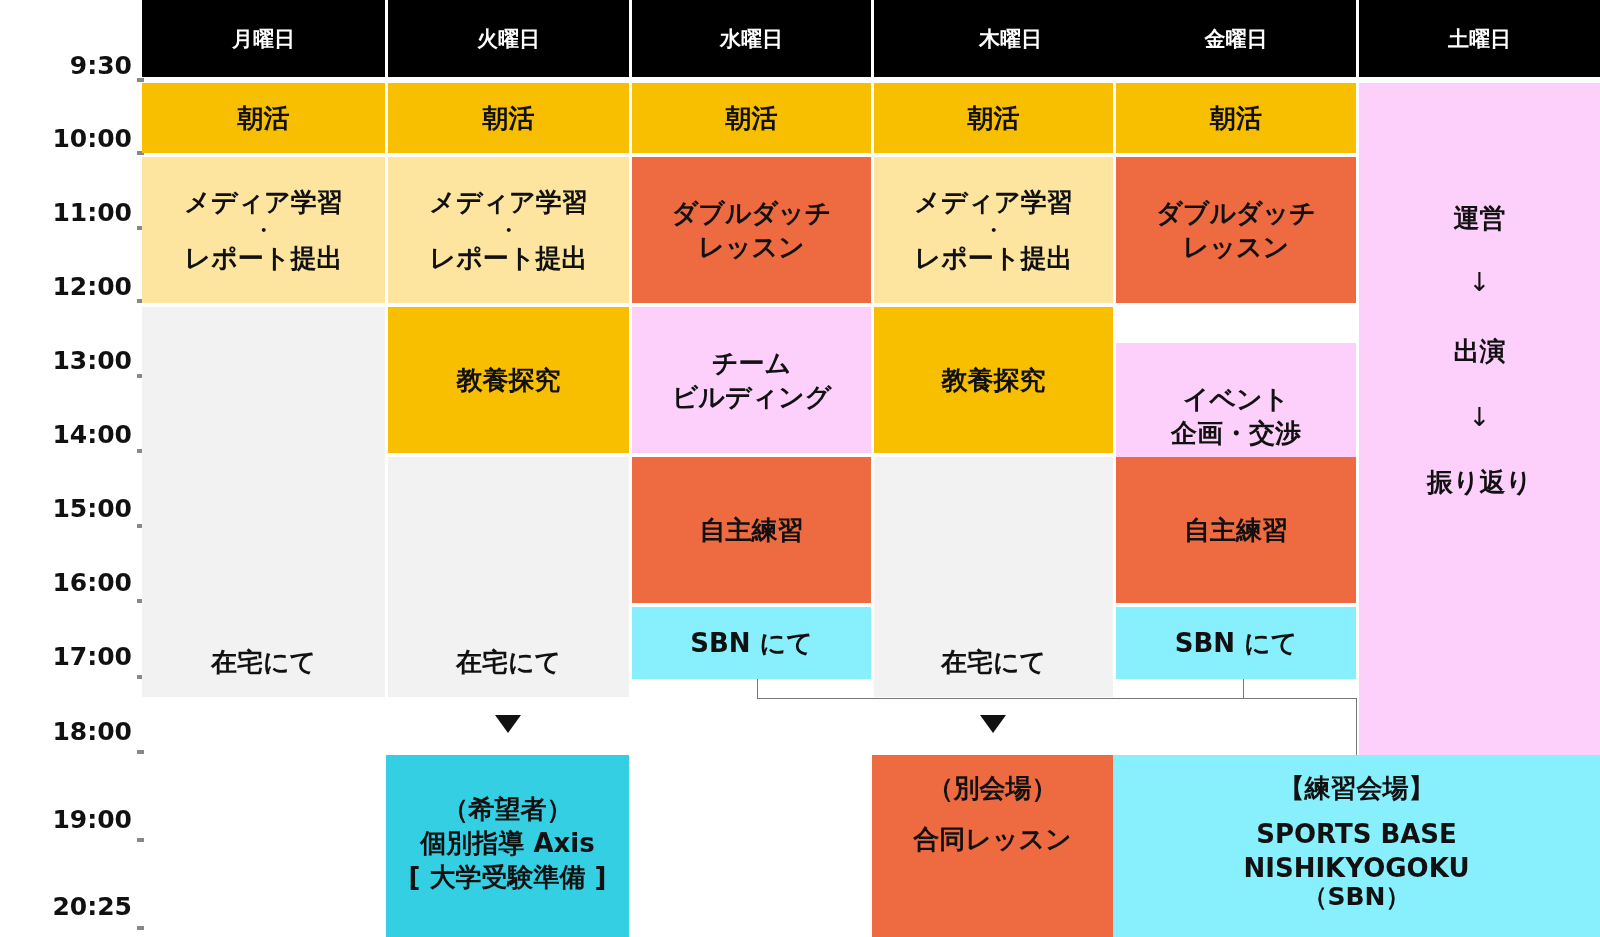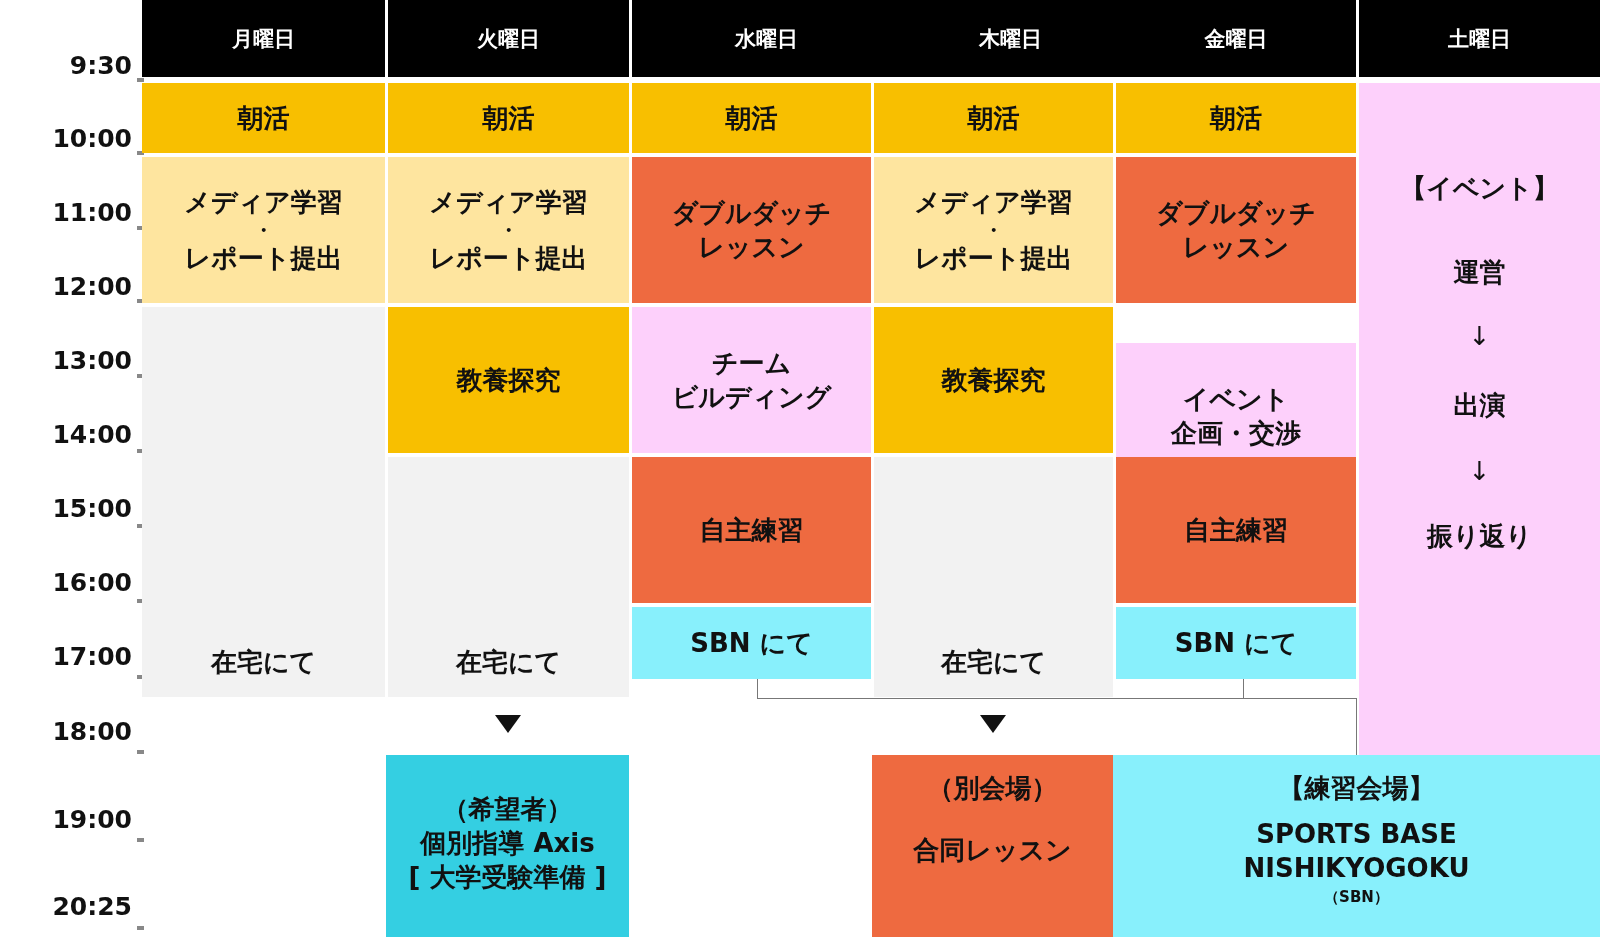--- a/index.html
+++ b/index.html
@@ -19,21 +19,21 @@
   .c-orange { background:#ee6a40; }
   .c-pink { background:#fdd0fb; }
   .c-gray { background:#f2f2f2; }
   .c-cyan { background:#88f0fc; }
   .c-teal { background:#34cfe2; }
   .dot { font-size:20px; line-height:22px; }
   .line { position:absolute; background:#777; }
   .tri { position:absolute; width:0; height:0;
          border-left:13px solid transparent; border-right:13px solid transparent;
          border-top:18px solid #111; }
-  .small { font-size:15px; line-height:24px; }
+  .small { font-size:25px; line-height:24px; }
 </style>
 </head>
 <body>
 
 <div>
   <div class="time" style="top:52px;">9:30</div>
   <div class="tick" style="top:78px;"></div>
   <div class="time" style="top:125px;">10:00</div>
   <div class="tick" style="top:151px;"></div>
   <div class="time" style="top:199px;">11:00</div>
@@ -54,21 +54,21 @@
   <div class="tick" style="top:750px;"></div>
   <div class="time" style="top:806px;">19:00</div>
   <div class="tick" style="top:838px;"></div>
   <div class="time" style="top:893px;">20:25</div>
   <div class="tick" style="top:926px;"></div>
 </div>
 
 <div>
   <div class="hdr" style="left:142px;width:243px;">月曜日</div>
   <div class="hdr" style="left:388px;width:241px;">火曜日</div>
-  <div class="hdr" style="left:632px;width:239px;padding-left:15px;">水曜日</div>
+  <div class="hdr" style="left:632px;width:239px;">水曜日</div>
   <div class="hdr" style="left:874px;width:273px;">木曜日</div>
   <div class="hdr" style="left:1116px;width:240px;">金曜日</div>
   <div class="hdr" style="left:1359px;width:241px;">土曜日</div>
 </div>
 
 <div>
   <div class="cell c-asa" style="left:142px;top:83px;width:243px;height:70px;">
     <span>朝活</span>
   </div>
   <div class="cell c-media" style="left:142px;top:157px;width:243px;height:146px;">
@@ -150,21 +150,20 @@
   <div class="cell c-orange" style="left:1116px;top:457px;width:240px;height:146px;">
     <span>自主練習</span>
   </div>
   <div class="cell c-cyan" style="left:1116px;top:607px;width:240px;height:72px;">
     <span>SBN にて</span>
   </div>
 </div>
 
 <div>
   <div class="cell c-pink" style="left:1359px;top:83px;width:241px;height:596px;justify-content:flex-start;padding-top:88px;">
-    <span style="height:54px;">【イベント】</span>
     <span style="margin-top:30px;height:48px;">運営</span>
     <span style="height:66px;line-height:66px;font-weight:normal;">↓</span>
     <span style="height:72px;line-height:72px;">出演</span>
     <span style="height:60px;line-height:60px;font-weight:normal;">↓</span>
     <span style="height:70px;line-height:70px;">振り返り</span>
   </div>
 </div>
 
 <div>
   <div class="line" style="left:757px;top:679px;width:1px;height:19px;"></div>
@@ -177,21 +176,21 @@
 <div class="tri" style="left:980px;top:715px;"></div>
 
 <div class="cell c-teal" style="left:386px;top:755px;width:243px;height:175px;padding-bottom:16px;">
   <span>（希望者）</span>
   <span>個別指導 Axis</span>
   <span>[ 大学受験準備 ]</span>
 </div>
 
 <div class="cell c-orange" style="left:872px;top:755px;width:241px;height:175px;justify-content:flex-start;padding-top:16px;">
   <span>（別会場）</span>
-  <span style="margin-top:28px;">合同レッスン</span>
+  <span style="margin-top:19px;font-family:Liberation Mono, monospace;">合同レッスン</span>
 </div>
 
 <div class="cell c-cyan" style="left:1113px;top:755px;width:487px;height:175px;justify-content:flex-start;padding-top:16px;">
   <span>【練習会場】</span>
   <span style="margin-top:12px;text-align:right;">SPORTS BASE</span>
   <span>NISHIKYOGOKU</span>
   <span class="small">（SBN）</span>
 </div>
 
 </body></html>

